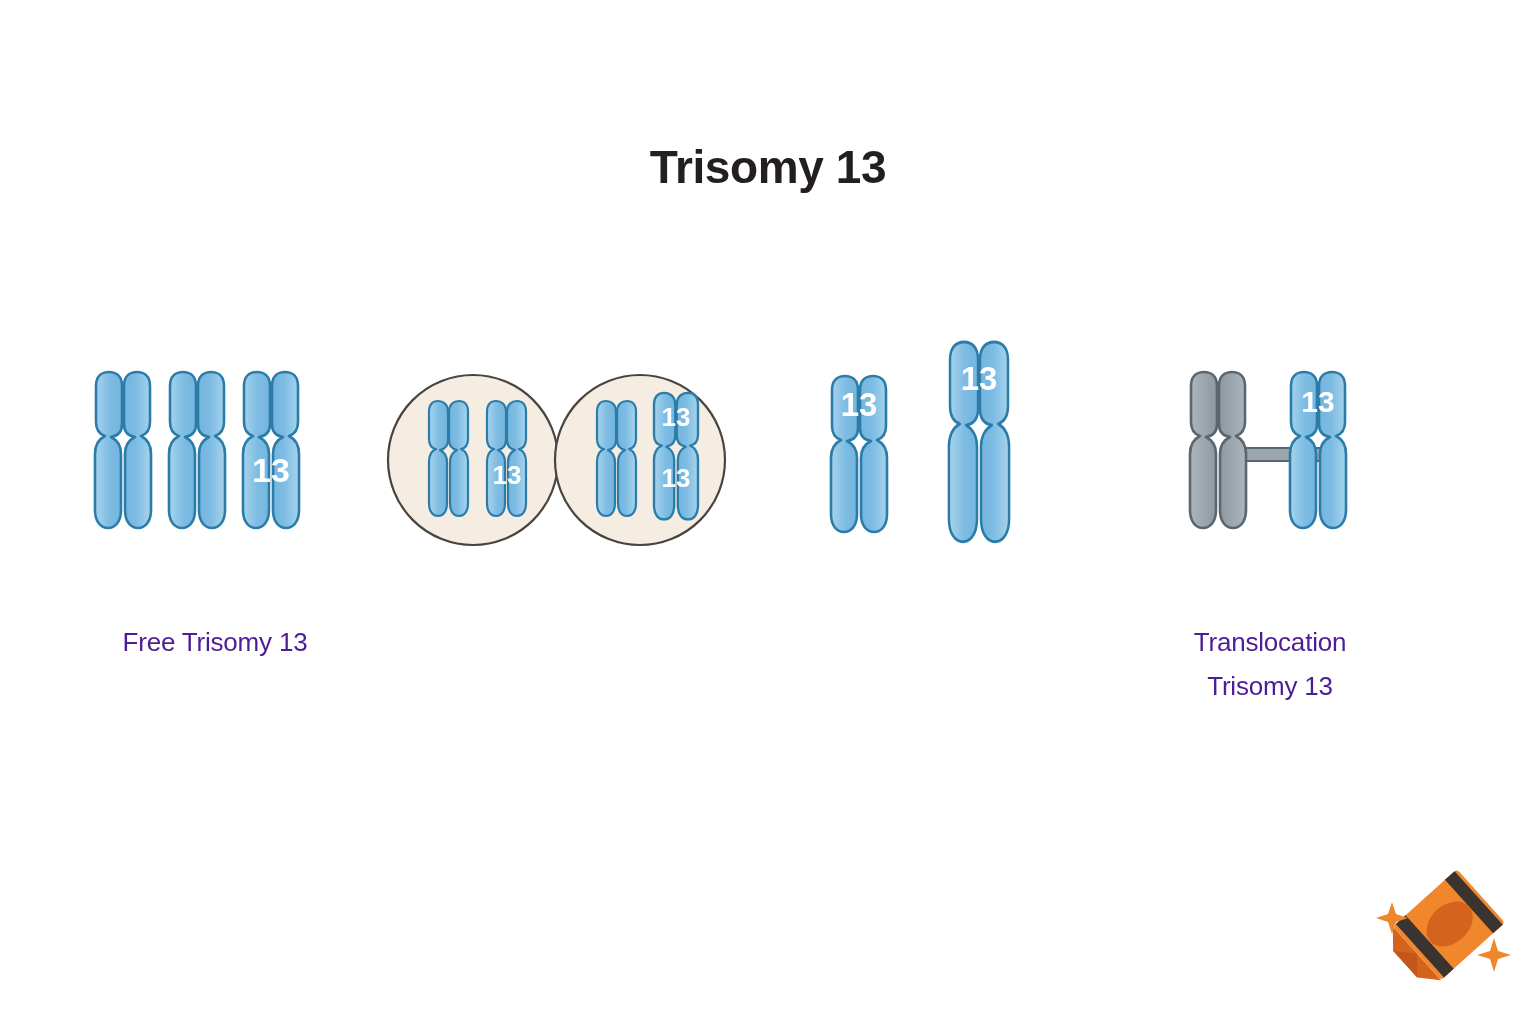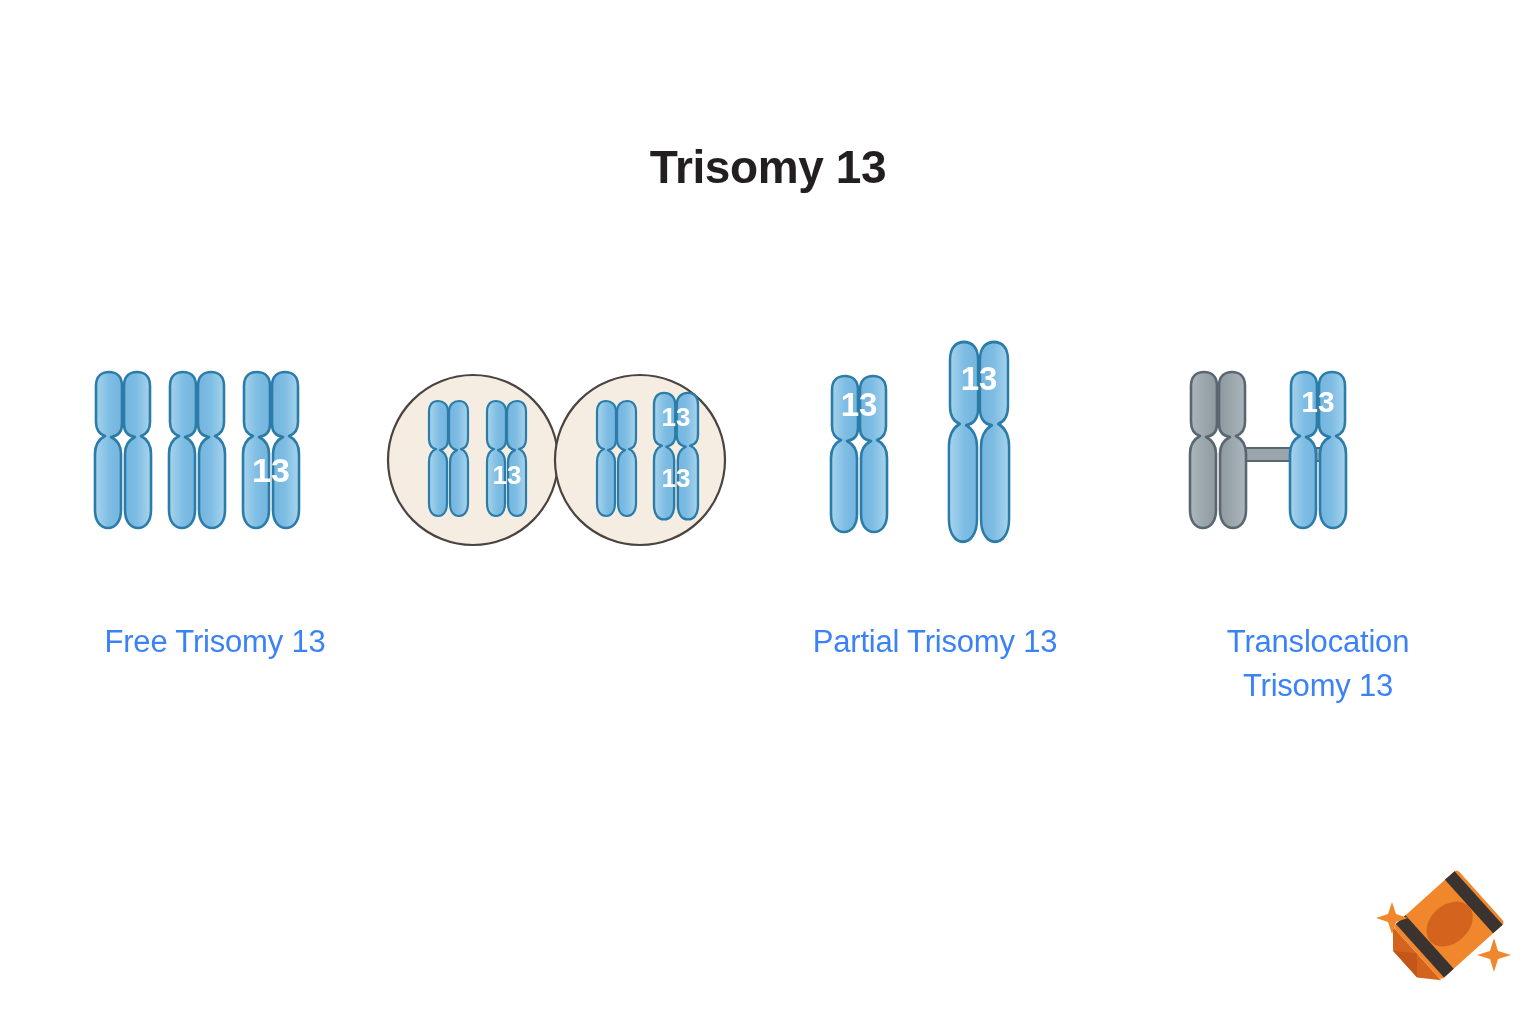--- a/index.html
+++ b/index.html
@@ -32,29 +32,29 @@
   }
   .panel {
     position: absolute;
     top: 330px;
     height: 260px;
   }
   .panel-caption {
     position: absolute;
     top: 620px;
     text-align: center;
-    font-size: 31px;
+    font-size: 26px;
     line-height: 44px;
-    color: #3b82f6;
+    color: #4c1d95;
     letter-spacing: -0.2px;
   }
   .cap-free  { left: 40px;   width: 350px; }
   .cap-mos   { left: 390px;  width: 356px; }
   .cap-part  { left: 760px;  width: 350px; }
-  .cap-trans { left: 1168px; width: 300px; }
+  .cap-trans { left: 1120px; width: 300px; }
 
   .p-free  { left: 80px;   width: 270px; }
   .p-mos   { left: 375px;  width: 380px; }
   .p-part  { left: 810px;  width: 260px; }
   .p-trans { left: 1175px; width: 200px; }
 
   svg { display: block; overflow: visible; }
 
   #watermark {
     position: absolute;
@@ -224,21 +224,20 @@
             <use href="#chromatidL" fill="url(#blueGrad)" stroke="#2b7ca8" stroke-width="2.6" stroke-linejoin="round"></use>
           </g>
         <text x="27" y="40" text-anchor="middle" font-family="Liberation Sans, sans-serif" font-size="30" font-weight="bold" fill="#ffffff">13</text>
       </g>
     </svg>
   </div>
 
   <div class="panel-caption cap-free">Free Trisomy 13</div>
 
 
-  <div class="panel-caption cap-part">Partial Trisomy 13</div>
 
   <div class="panel-caption cap-trans">
     <div>Translocation</div>
     <div>Trisomy 13</div>
   </div>
 
   <div id="watermark">
     <svg width="150" height="128" viewBox="0 0 150 128">
 
       <g transform="rotate(-42 75 64)">

